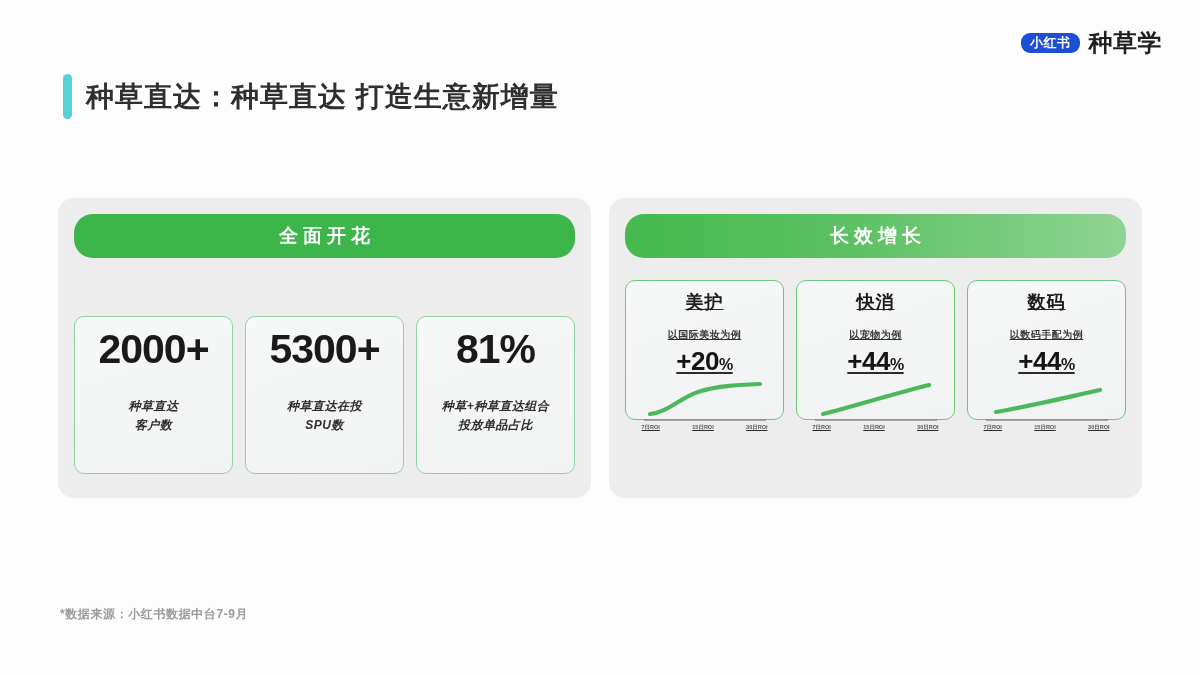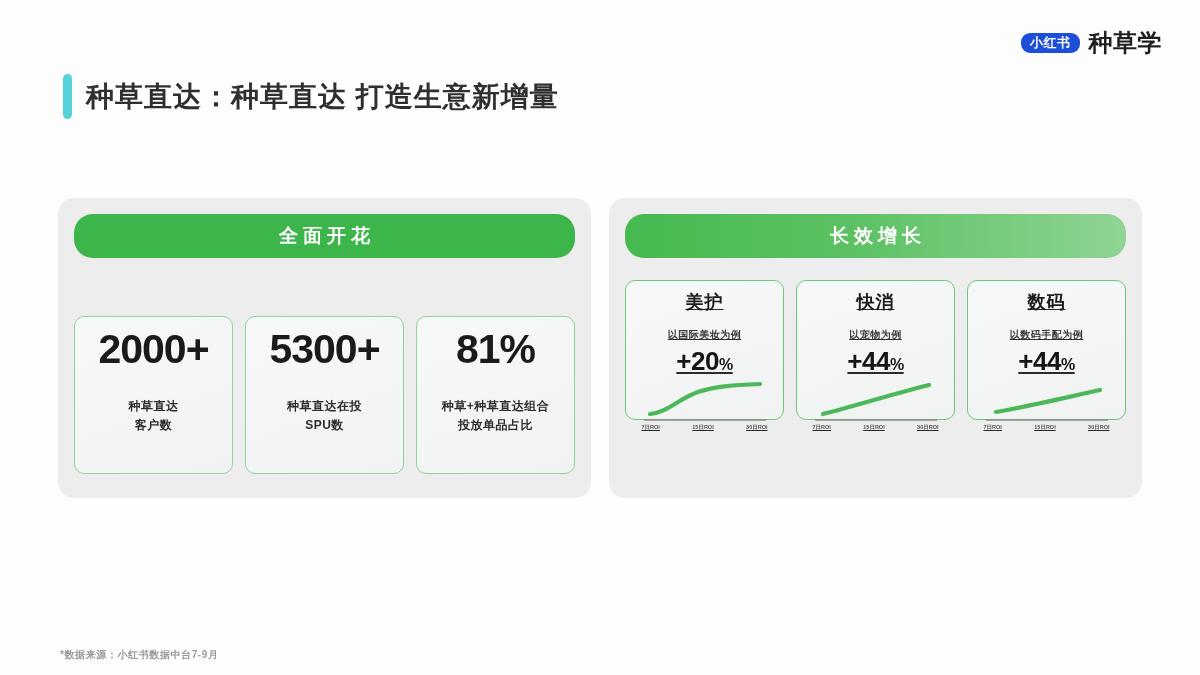--- a/index.html
+++ b/index.html
@@ -131,20 +131,21 @@
     letter-spacing: -1px;
   }
   .stat-label {
     margin-top: 27px;
     font-size: 12px;
     font-weight: bold;
     line-height: 1.55;
     text-align: center;
     color: #2d2d2d;
     letter-spacing: .5px;
+    font-style: italic;
   }
 
   
   .chart-card {
     flex: 1;
     height: 140px;
     border: 1.4px solid #6cc878;
     border-radius: 10px;
     background: linear-gradient(160deg, #f7f8f8 0%, #f1f2f2 100%);
     display: flex;
@@ -196,22 +197,22 @@
     font-size: 5.5px;
     font-weight: bold;
     color: #555555;
     letter-spacing: 0;
   }
 
   
   .footnote {
     position: absolute;
     left: 60px;
-    top: 648px;
-    font-size: 10px;
+    top: 606px;
+    font-size: 12px;
     font-weight: bold;
     color: #9a9a9a;
     letter-spacing: .6px;
   }
 </style>
 </head>
 <body>
 
 <div class="brand">
   <span class="brand-badge">小红书</span>

